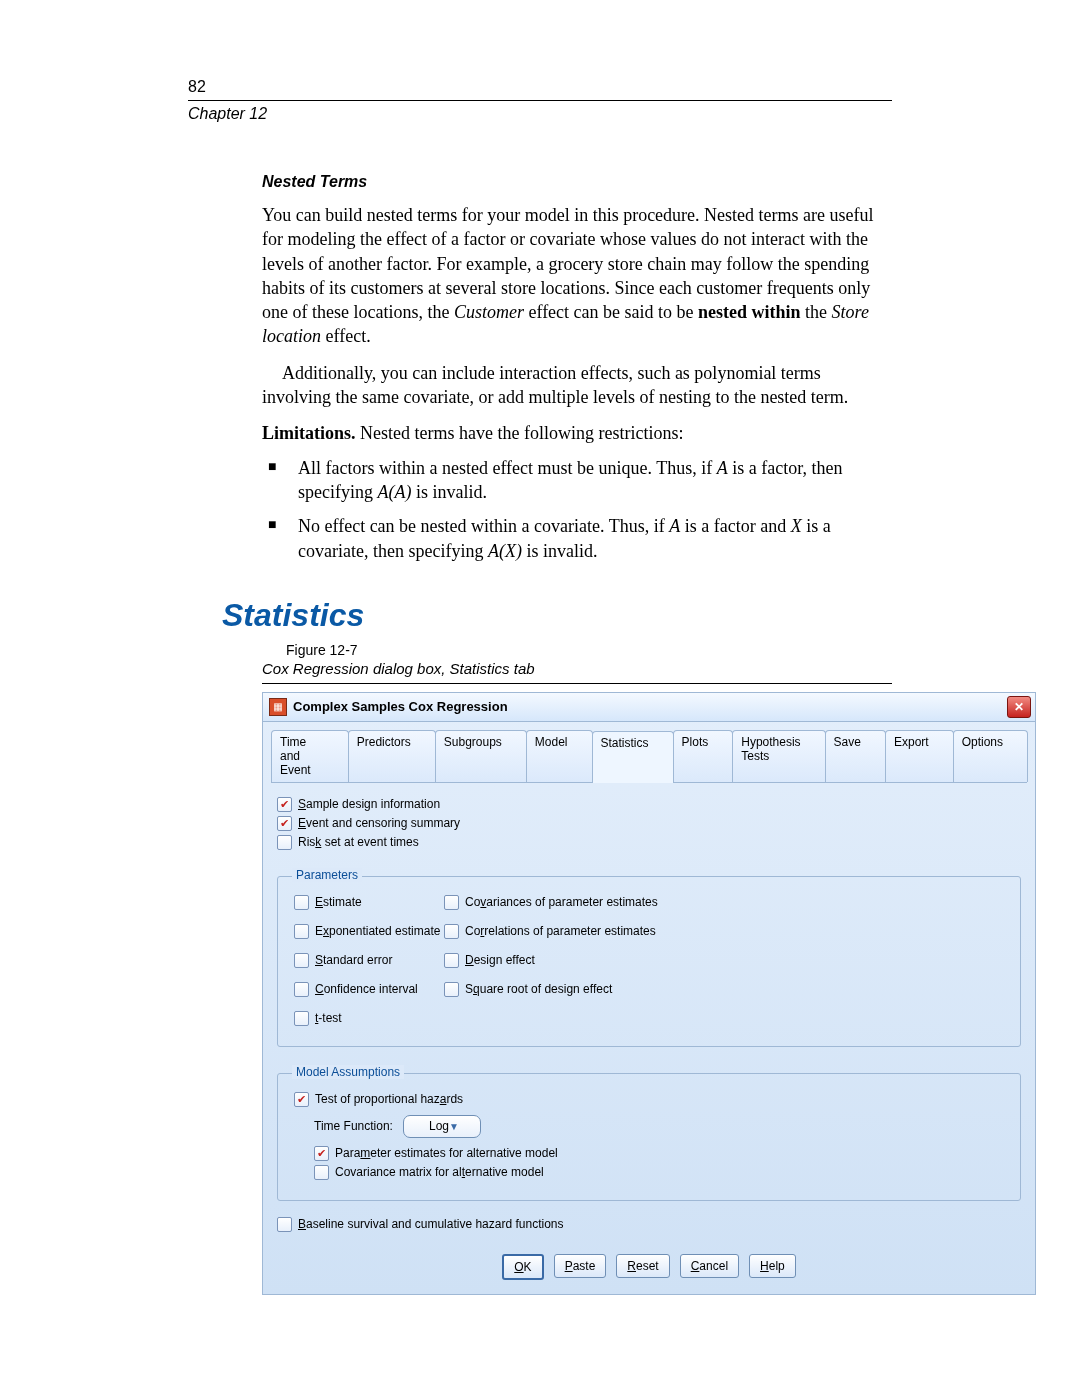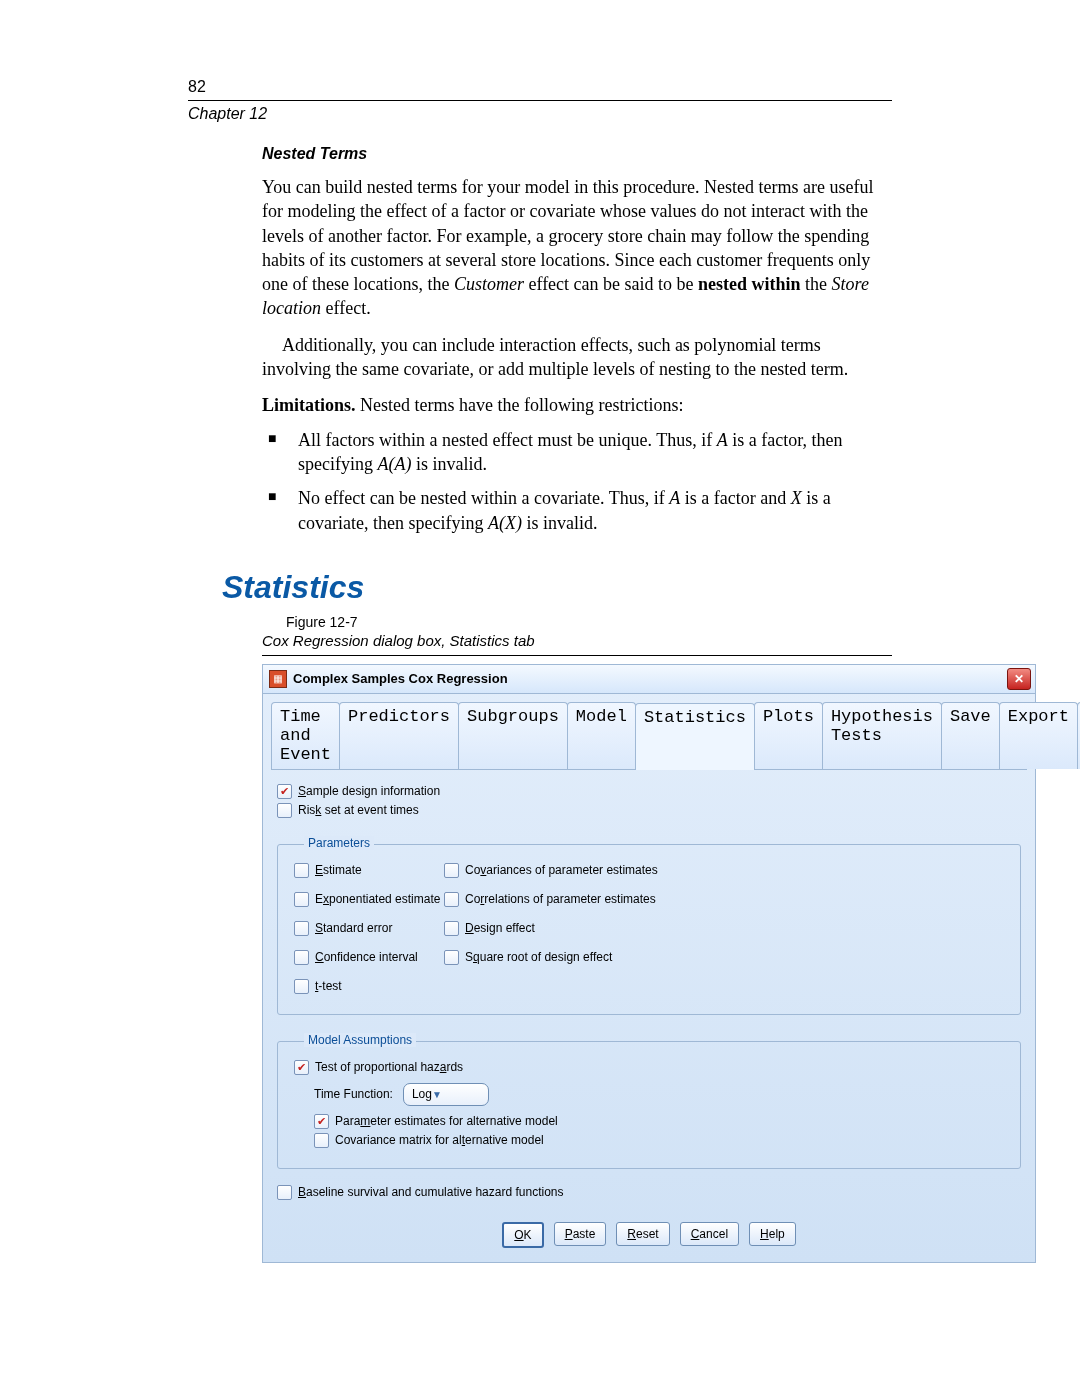--- a/index.html
+++ b/index.html
@@ -31,21 +31,21 @@
     font-family: Arial, Helvetica, sans-serif;
     font-style: italic;
     font-size: 16px;
     margin-top: 2px;
   }
   .sec-title {
     font-family: Arial, Helvetica, sans-serif;
     font-weight: bold;
     font-style: italic;
     font-size: 16px;
-    margin-top: 22px;
+    margin-top: 50px;
   }
   .body-text {
     font-size: 18px;
     line-height: 1.35;
     margin-top: 12px;
     margin-left: 74px;
     margin-right: 10px;
   }
   .indent {
     text-indent: 20px;
@@ -144,29 +144,28 @@
     justify-content: center;
     font-weight: bold;
   }
   .tabbar {
     display: flex;
     gap: 0;
     margin: 8px 8px 0 8px;
     border-bottom: 1px solid #9fb8d5;
   }
   .tab {
-    padding: 4px 8px 5px 8px;
-    font-size: 17px;
+    padding: 4px 24px 5px 8px;
+    font-size: 12px;
     border: 1px solid #9fb8d5;
     border-bottom: none;
     background: linear-gradient(#f1f7ff, #dbe9fb);
     border-radius: 4px 4px 0 0;
     margin-right: -1px;
     position: relative;
-    font-family: Liberation Mono, monospace;
   }
   .tab.active {
     background: #eef6ff;
     top: 1px;
   }
   .dialog-body {
     padding: 10px 14px 14px 14px;
   }
   .chk-row {
     display: flex;
@@ -192,21 +191,21 @@
   .group {
     border: 1px solid #9fb8d5;
     border-radius: 3px;
     margin-top: 26px;
     padding: 14px 16px 16px 16px;
     position: relative;
   }
   .group-title {
     position: absolute;
     top: -9px;
-    left: 26px;
+    left: 14px;
     background: #dce9f9;
     padding: 0 4px;
     color: #0b4e97;
     font-size: 12px;
   }
   .param-grid {
     display: grid;
     grid-template-columns: 150px 260px;
     column-gap: 0;
     row-gap: 6px;
@@ -222,23 +221,23 @@
     margin: 8px 0 8px 20px;
   }
   .tf-label { font-size: 12px; text-align: center; }
   .combo {
     display: flex;
     align-items: center;
     height: 21px;
     border: 1px solid #6f8fb5;
     background: linear-gradient(#fff, #e8f0fb);
     border-radius: 7px;
-    padding: 0 12px 0 8px;
+    padding: 0 4px 0 8px;
     min-width: 64px;
-    justify-content: flex-start;
+    justify-content: center;
   }
   .combo-arrow {
     color: #3a6aa6;
     font-size: 10px;
   }
   .button-row {
     display: flex;
     justify-content: center;
     gap: 10px;
     margin-top: 22px;
@@ -310,20 +309,24 @@
         <div class="tab">Export</div>
         <div class="tab">Options</div>
       </div>
   <div class="dialog-body">
     <div id="top-checks">
           <div class="chk-row">
             <span class="chk checked"></span>
             <span><span class="u">S</span>ample design information</span>
           </div>
           <div class="chk-row">
+            <span class="chk checked"></span>
+            <span><span class="u">E</span>vent and censoring summary</span>
+          </div>
+          <div class="chk-row">
             <span class="chk"></span>
             <span>Ris<span class="u">k</span> set at event times</span>
           </div>
         </div>
 
     <div class="group">
       <div class="group-title">Parameters</div>
       <div class="param-grid" id="param-grid">
             <div>
               <div class="chk-row">

